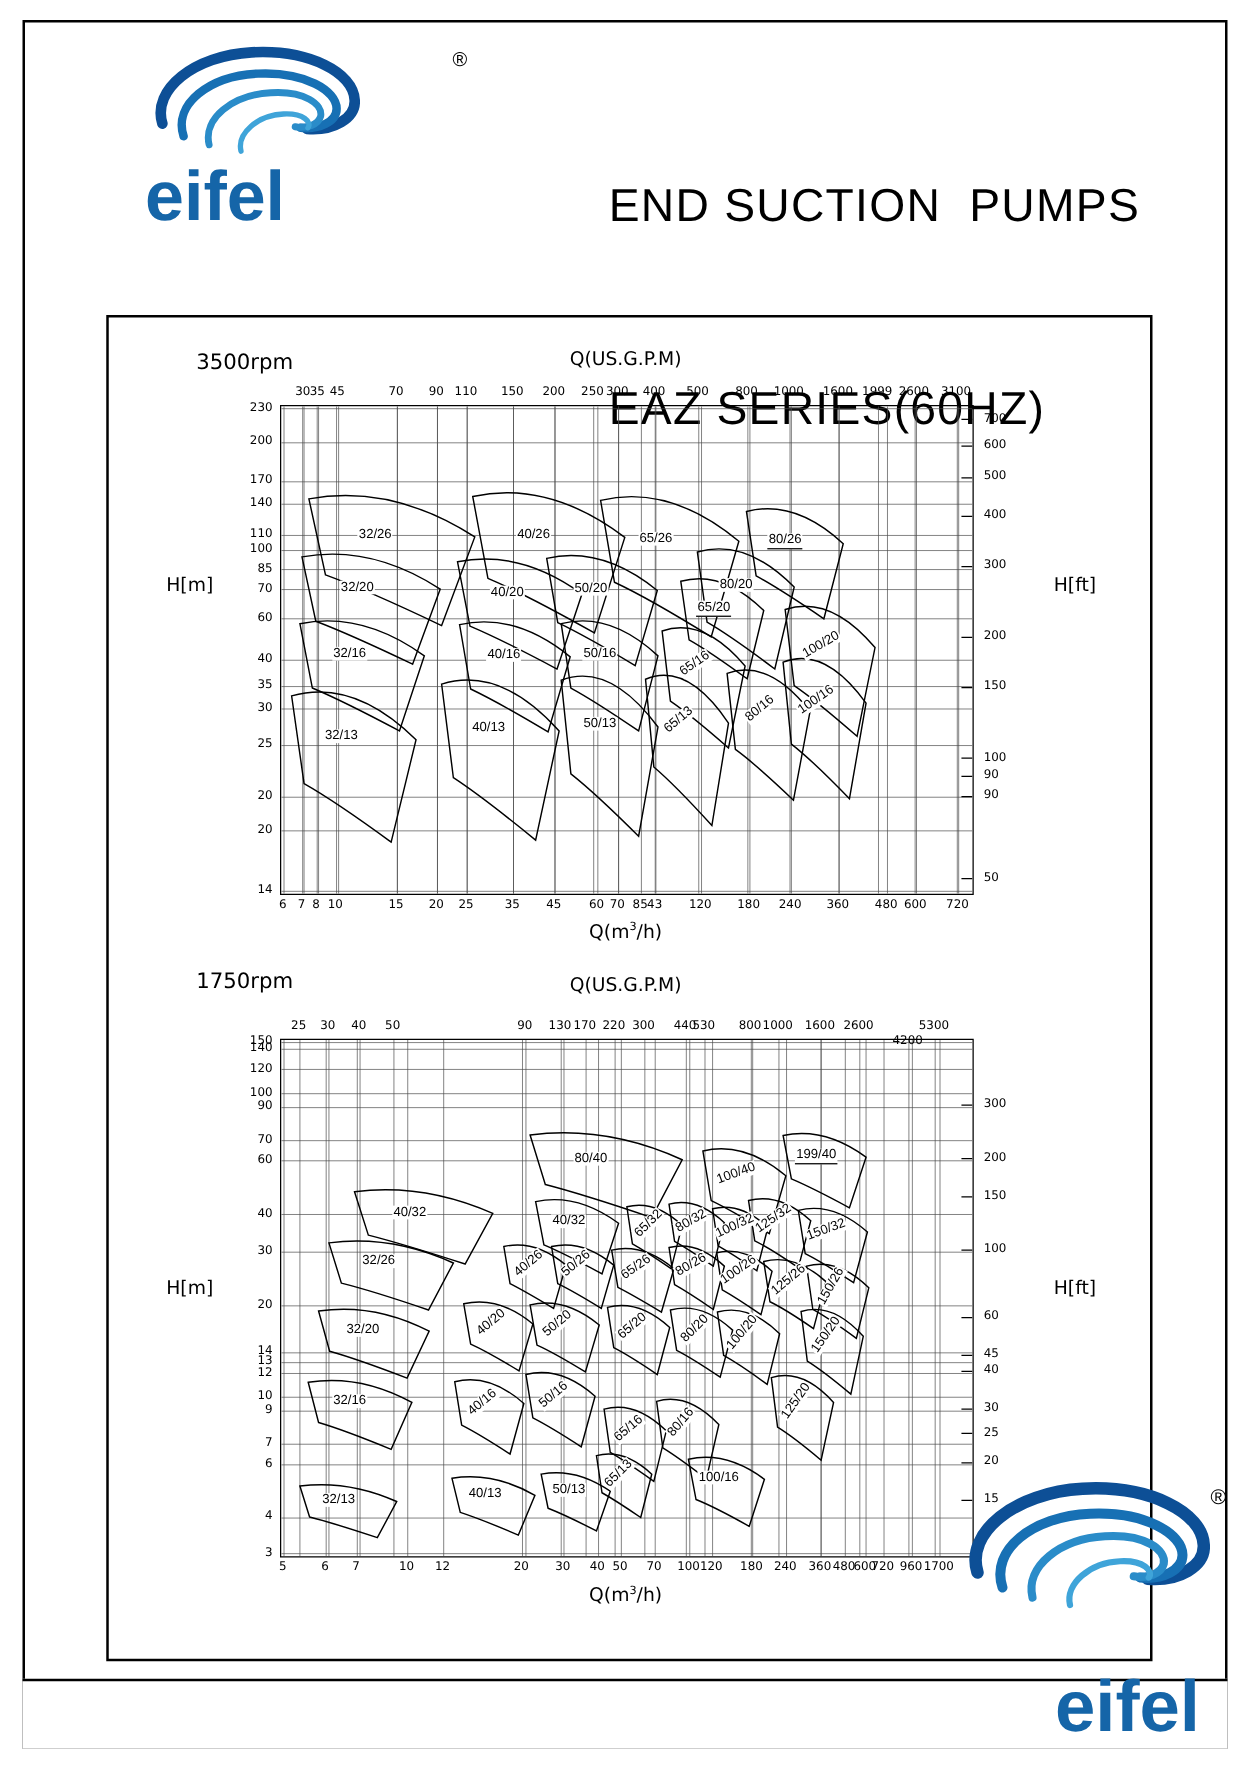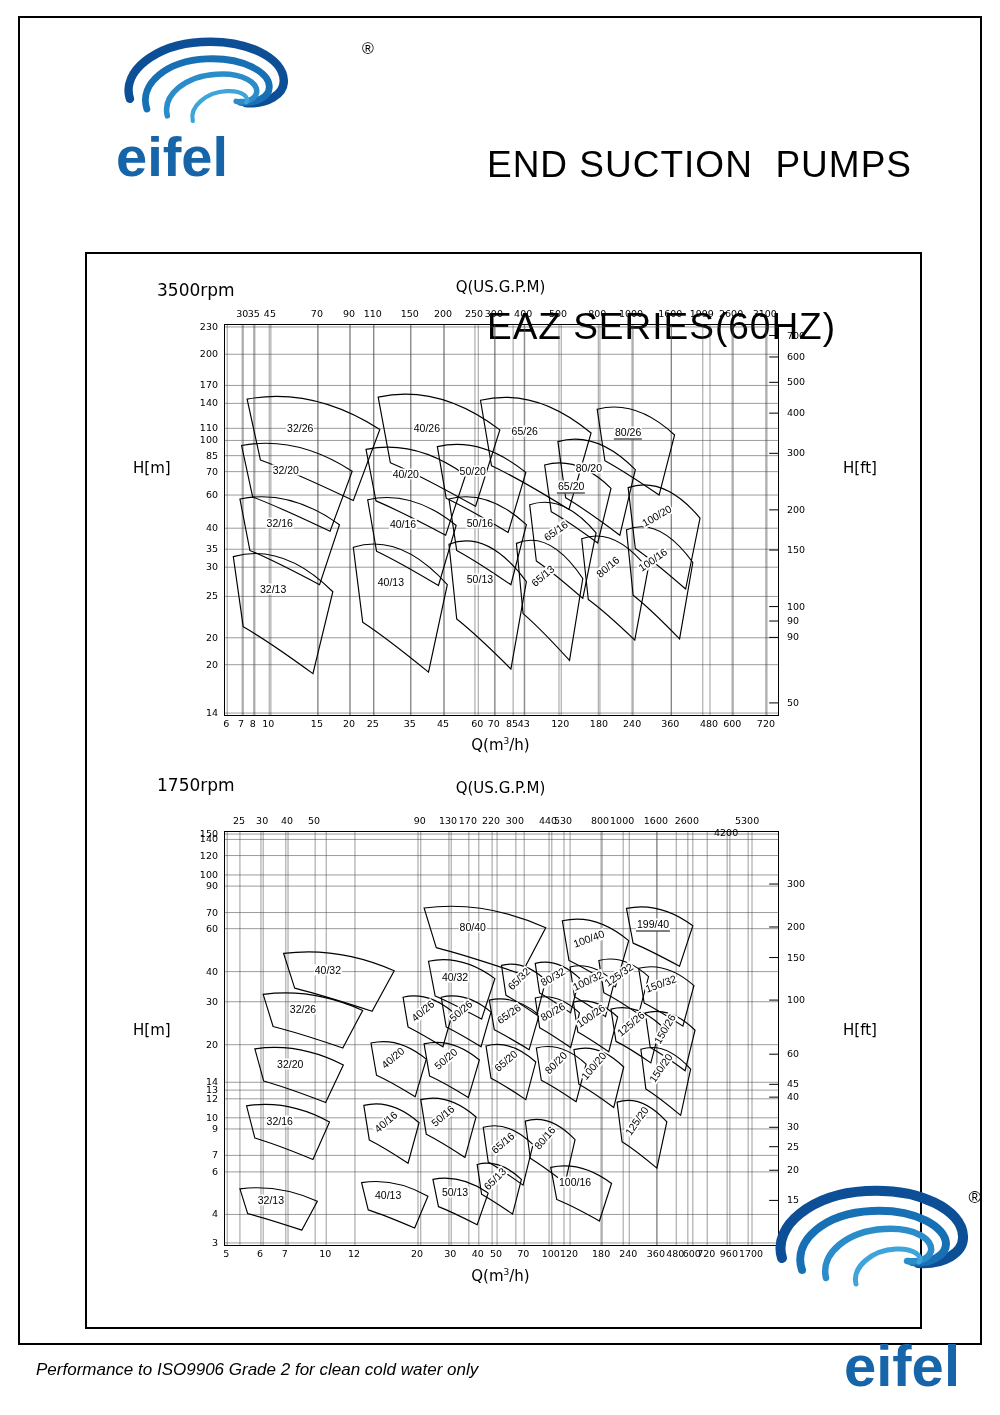--- a/index.html
+++ b/index.html
@@ -494,16 +494,15 @@
   </div>
 
   <div class="bottom-logo">
     <svg class="swirl" viewBox="0 0 200 110">
         <use href="#swirl"></use>
       </svg>
     <span class="reg-mark">®</span>
   </div>
 
   <div class="footer">
-    <div class="footer-note">Performance to ISO9906 Grade 2 for clean cold water only</div>
     <div class="footer-brand brand-text">eifel</div>
   </div>
 </div>
 
 </body></html>

